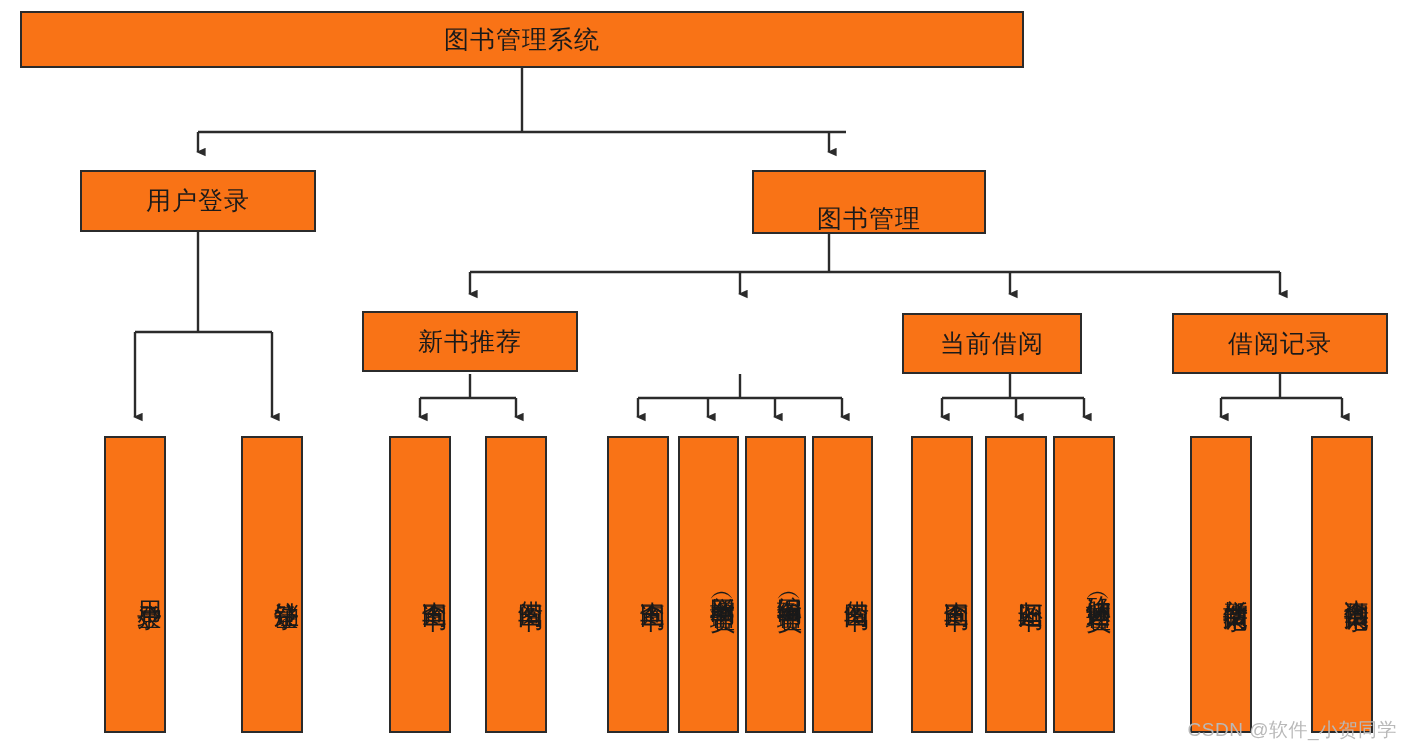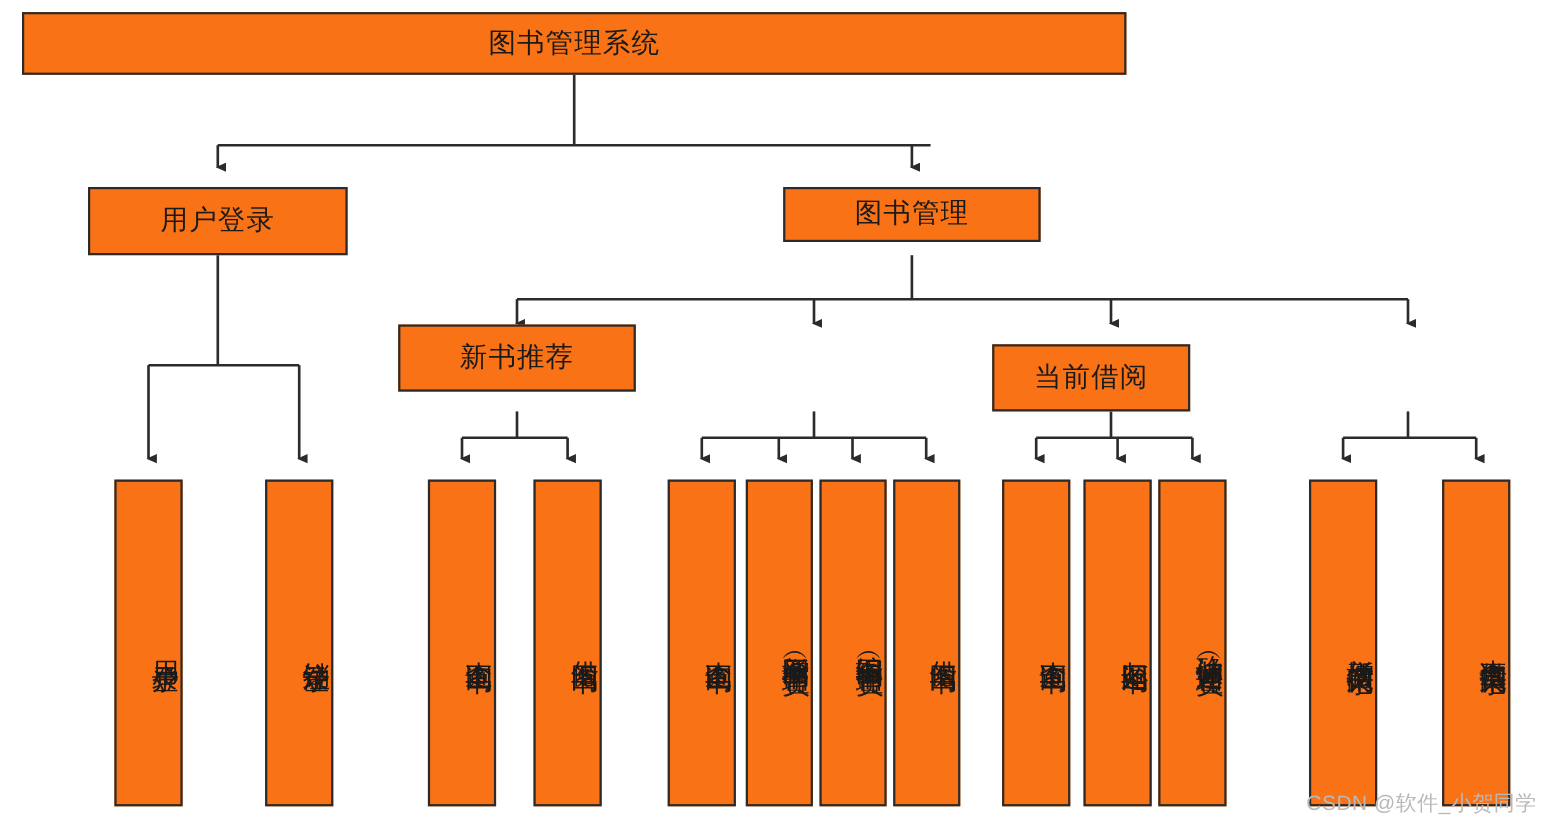--- a/index.html
+++ b/index.html
@@ -137,30 +137,33 @@
     </g>
   </svg>
 
   <div class="node horiz" style="left:20px; top:11px; width:1004px; height:57px;">
     <span>图书管理系统</span>
   </div>
 
   <div class="node horiz" style="left:80px; top:170px; width:236px; height:62px;">
     <span>用户登录</span>
   </div>
-  <div class="node horiz" style="left:712px; top:170px; width:234px; height:50px;">
+  <div class="node horiz" style="left:752px; top:170px; width:234px; height:64px;align-items:flex-end;">
     <span>图书管理</span>
   </div>
 
-  <div class="node horiz" style="left:362px; top:295px; width:216px; height:61px;">
+  <div class="node horiz" style="left:362px; top:311px; width:216px; height:61px;">
     <span>新书推荐</span>
   </div>
   <div class="node horiz" style="left:902px; top:313px; width:180px; height:61px;">
     <span>当前借阅</span>
   </div>
+  <div class="node horiz" style="left:1172px; top:313px; width:216px; height:61px;">
+    <span>借阅记录</span>
+  </div>
 
   <div class="node vert" style="left:104px; top:436px; width:62px; height:297px;">
     <span class="vlabel">用户登录</span>
   </div>
   <div class="node vert" style="left:241px; top:436px; width:62px; height:297px;">
     <span class="vlabel">注销登录</span>
   </div>
   <div class="node vert" style="left:389px; top:436px; width:62px; height:297px;">
     <span class="vlabel">查询图书</span>
   </div>

